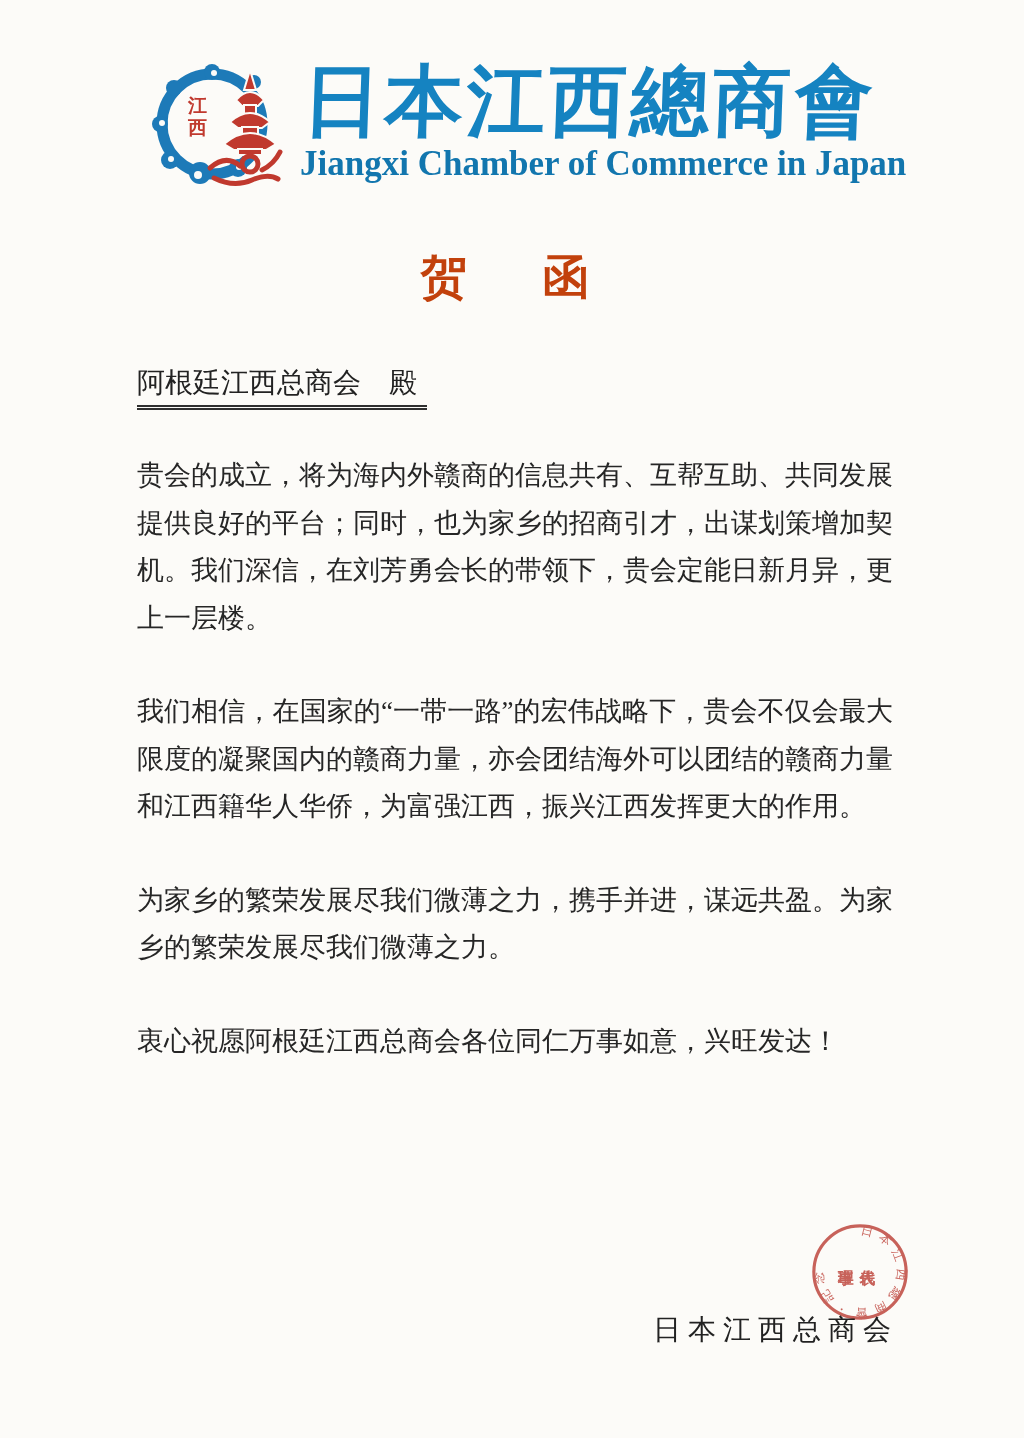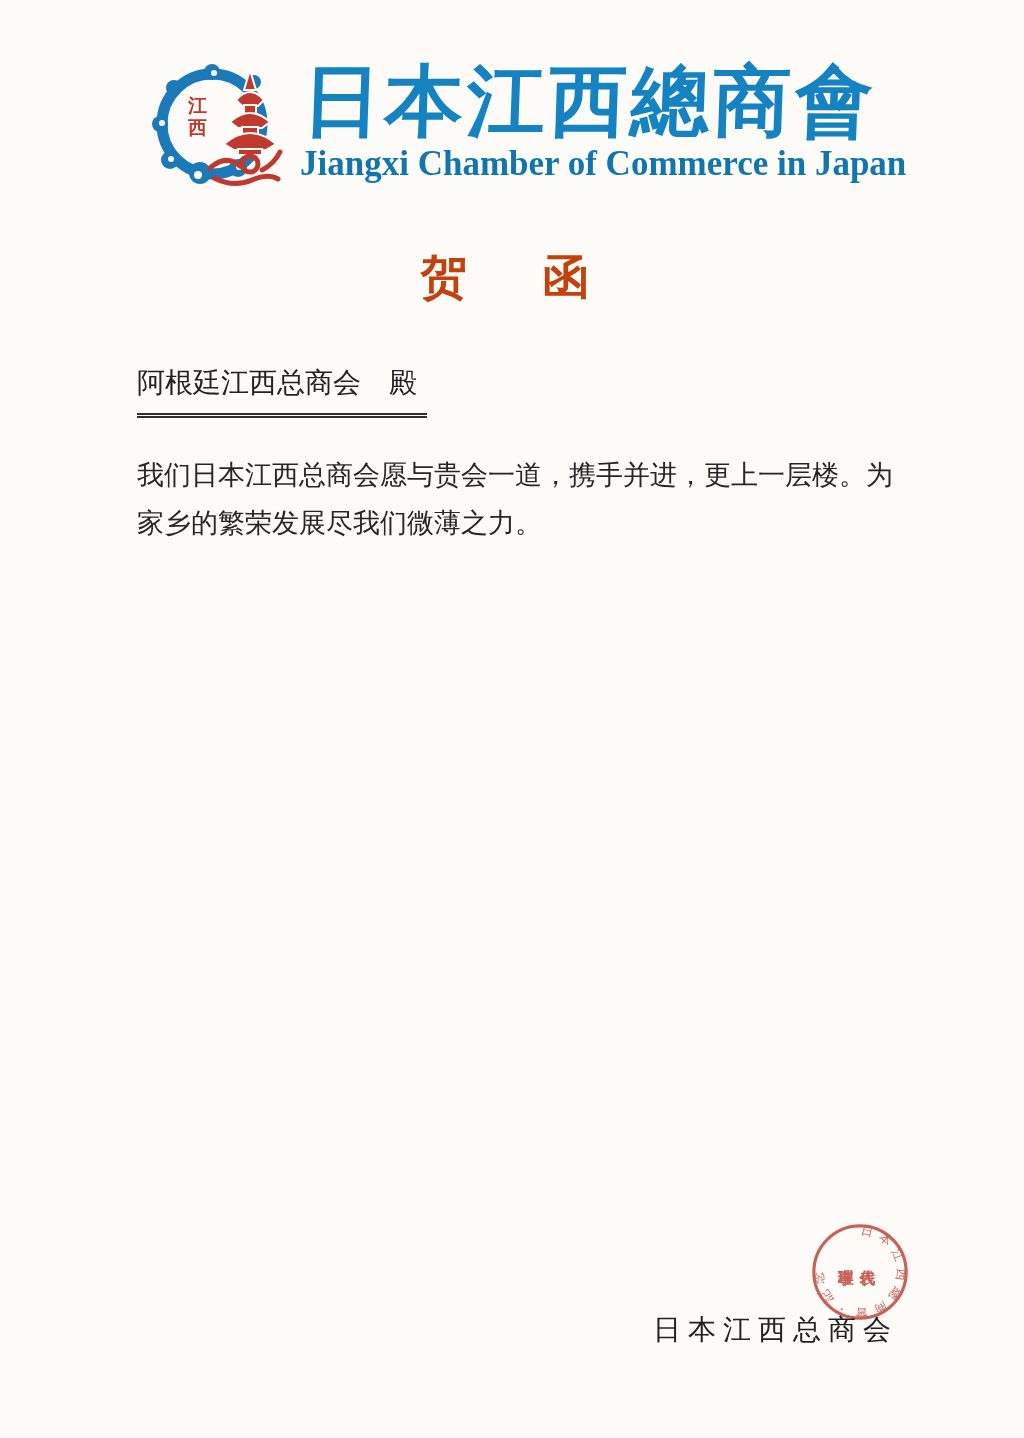--- a/index.html
+++ b/index.html
@@ -28,21 +28,21 @@
   
   .letter-title{
     position:absolute;left:0;top:246px;width:1024px;
     text-align:center;font-size:47px;font-weight:700;color:#c2410c;
     letter-spacing:14px;
   }
   .recipient{
     position:absolute;left:137px;top:364px;
     font-size:28px;color:#222;
     border-bottom:5px double #2f2f2f;
-    padding:0 10px 11px 0;
+    padding:0 10px 3px 0;
     white-space:pre;
   }
   .body-text{
     position:absolute;left:137px;top:452px;width:756px;
     font-size:27px;line-height:47.5px;
     text-align:justify;
   }
   .body-text p{margin:0 0 46px 0;}
   .body-text p:last-child{margin-bottom:0;}
   
@@ -110,21 +110,24 @@
 
   <div class="calligraphy">日本江西總商會</div>
 
   <div class="english-name">Jiangxi Chamber of Commerce in Japan</div>
 
   <div class="letter-title">贺　函</div>
 
   <div class="recipient">阿根廷江西总商会　殿</div>
 
   <div class="body-text">
-    <p>我们日本江西总商会愿与贵会一道，携手并进，更上一层楼。为家乡的繁荣发展尽我们微薄之力。</p>
+    <p>贵会的成立，将为海内外赣商的信息共有、互帮互助、共同发展提供良好的平台；同时，也为家乡的招商引才，出谋划策增加契机。我们深信，在刘芳勇会长的带领下，贵会定能日新月异，更上一层楼。</p>
+    <p>我们相信，在国家的“一带一路”的宏伟战略下，贵会不仅会最大限度的凝聚国内的赣商力量，亦会团结海外可以团结的赣商力量和江西籍华人华侨，为富强江西，振兴江西发挥更大的作用。</p>
+    <p>为家乡的繁荣发展尽我们微薄之力，携手并进，谋远共盈。为家乡的繁荣发展尽我们微薄之力。</p>
+    <p>衷心祝愿阿根廷江西总商会各位同仁万事如意，兴旺发达！</p>
   </div>
 
   <div class="signature">
     <div class="sig-org">日本江西总商会</div>
     
     
   </div>
 
   <svg class="company-seal" viewBox="0 0 110 110" xmlns="http://www.w3.org/2000/svg">
     <defs>

